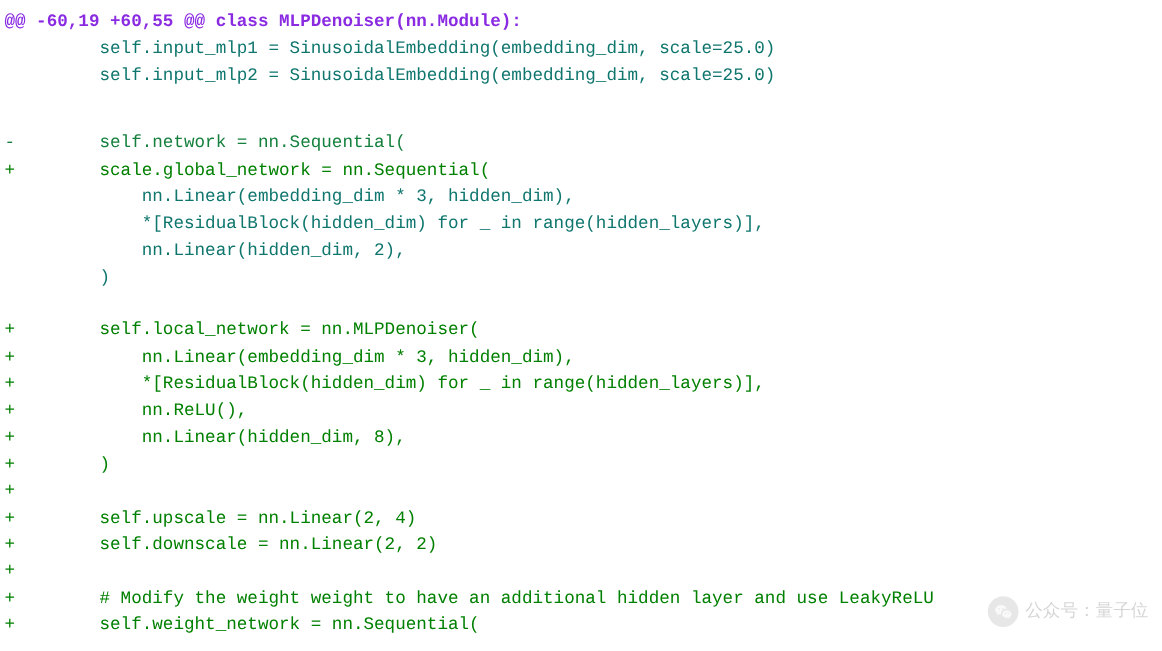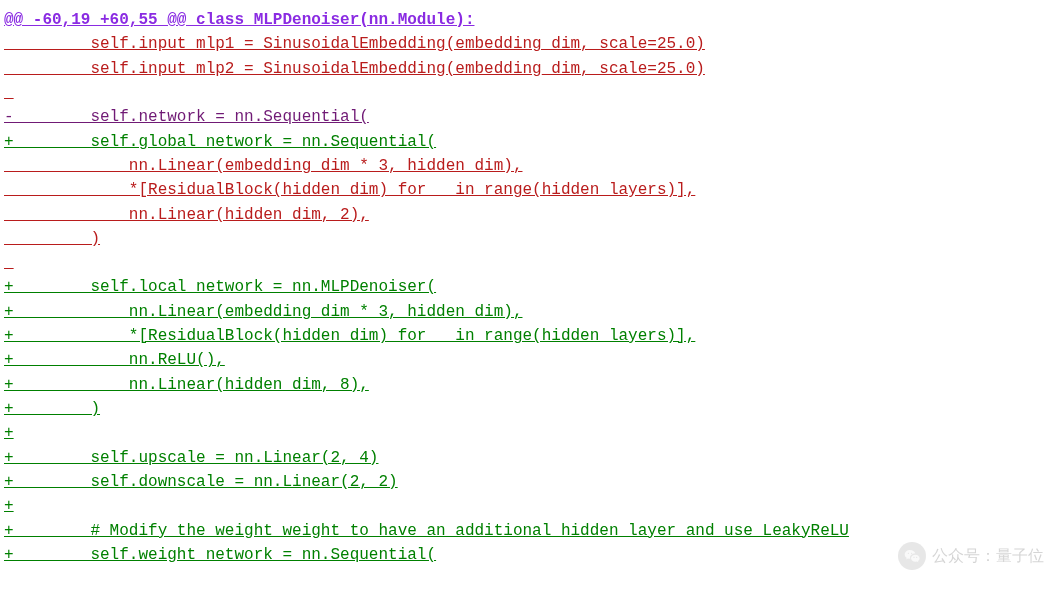--- a/index.html
+++ b/index.html
@@ -15,34 +15,34 @@
       color: #000000;
       padding: 8px 0;
       width: 1056px;
       height: 592px;
       overflow: hidden;
       position: relative;
     }
     .diff-line {
       white-space: pre;
       padding-left: 4px;
-      text-decoration: underline;
     }
     .hunk-header {
       color: #8a2be2;
       font-weight: bold;
     }
     .removed {
-      color: #701a75;
+      color: #15803d;
+      margin-top: 13px;
     }
     .added {
       color: #008000;
     }
     .context {
-      color: #b91c1c;
+      color: #0f766e;
     }
     .watermark {
       position: absolute;
       right: 12px;
       bottom: 22px;
       display: flex;
       align-items: center;
       gap: 6px;
       opacity: 0.35;
       font-family: Arial, sans-serif;
@@ -67,21 +67,21 @@
   </style>
 </head>
 <body>
 
 <div id="diff-container">
     <div class="diff-line hunk-header">@@ -60,19 +60,55 @@ class MLPDenoiser(nn.Module):</div>
     <div class="diff-line context">         self.input_mlp1 = SinusoidalEmbedding(embedding_dim, scale=25.0)</div>
     <div class="diff-line context">         self.input_mlp2 = SinusoidalEmbedding(embedding_dim, scale=25.0)</div>
     <div class="diff-line context"> </div>
     <div class="diff-line removed">-        self.network = nn.Sequential(</div>
-    <div class="diff-line added">+        self.global_network = nn.Sequential(</div>
+    <div class="diff-line added">+        scale.global_network = nn.Sequential(</div>
     <div class="diff-line context">             nn.Linear(embedding_dim * 3, hidden_dim),</div>
     <div class="diff-line context">             *[ResidualBlock(hidden_dim) for _ in range(hidden_layers)],</div>
     <div class="diff-line context">             nn.Linear(hidden_dim, 2),</div>
     <div class="diff-line context">         )</div>
     <div class="diff-line context"> </div>
     <div class="diff-line added">+        self.local_network = nn.MLPDenoiser(</div>
     <div class="diff-line added">+            nn.Linear(embedding_dim * 3, hidden_dim),</div>
     <div class="diff-line added">+            *[ResidualBlock(hidden_dim) for _ in range(hidden_layers)],</div>
     <div class="diff-line added">+            nn.ReLU(),</div>
     <div class="diff-line added">+            nn.Linear(hidden_dim, 8),</div>

